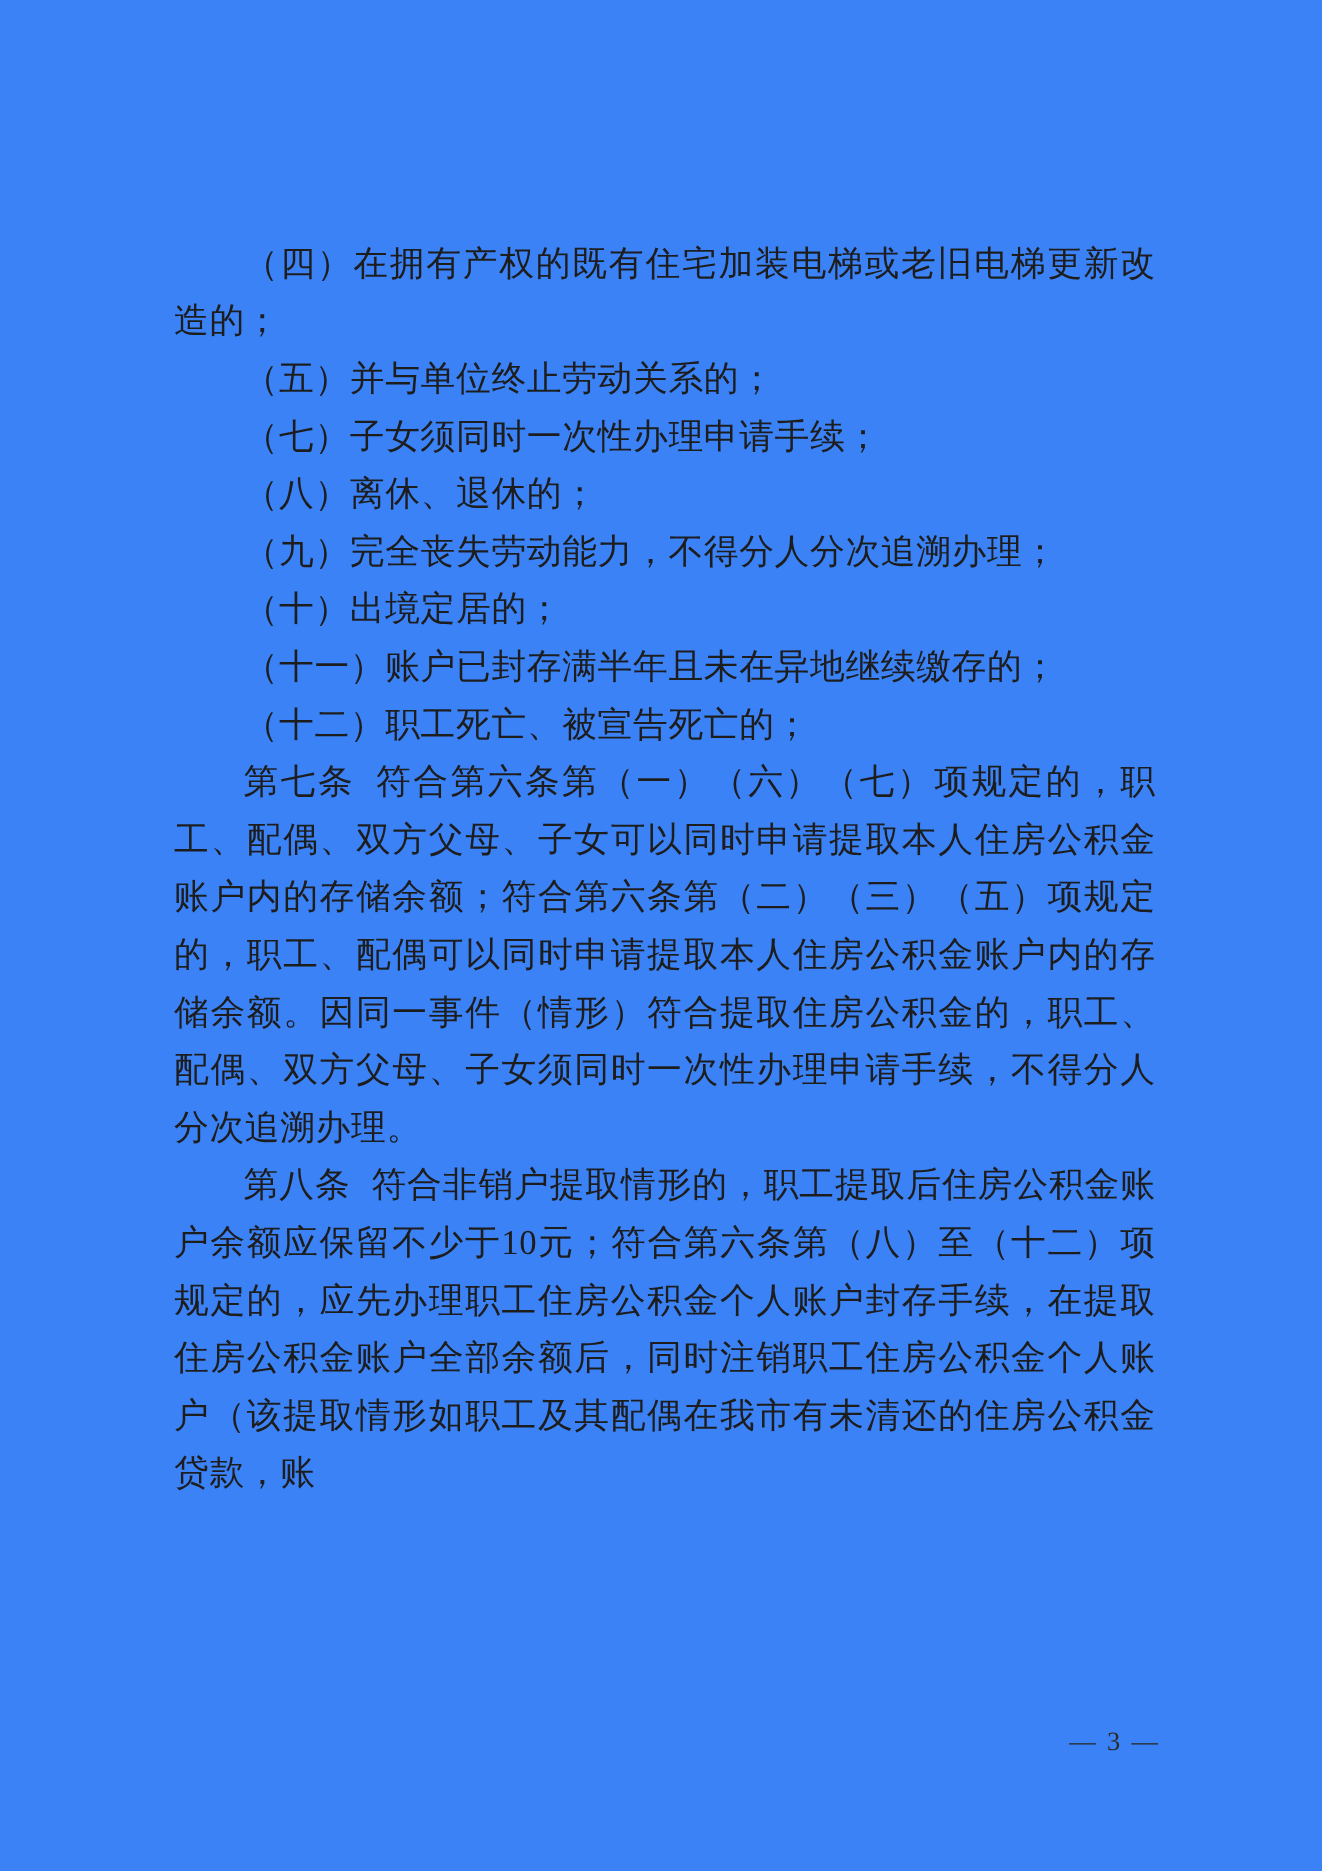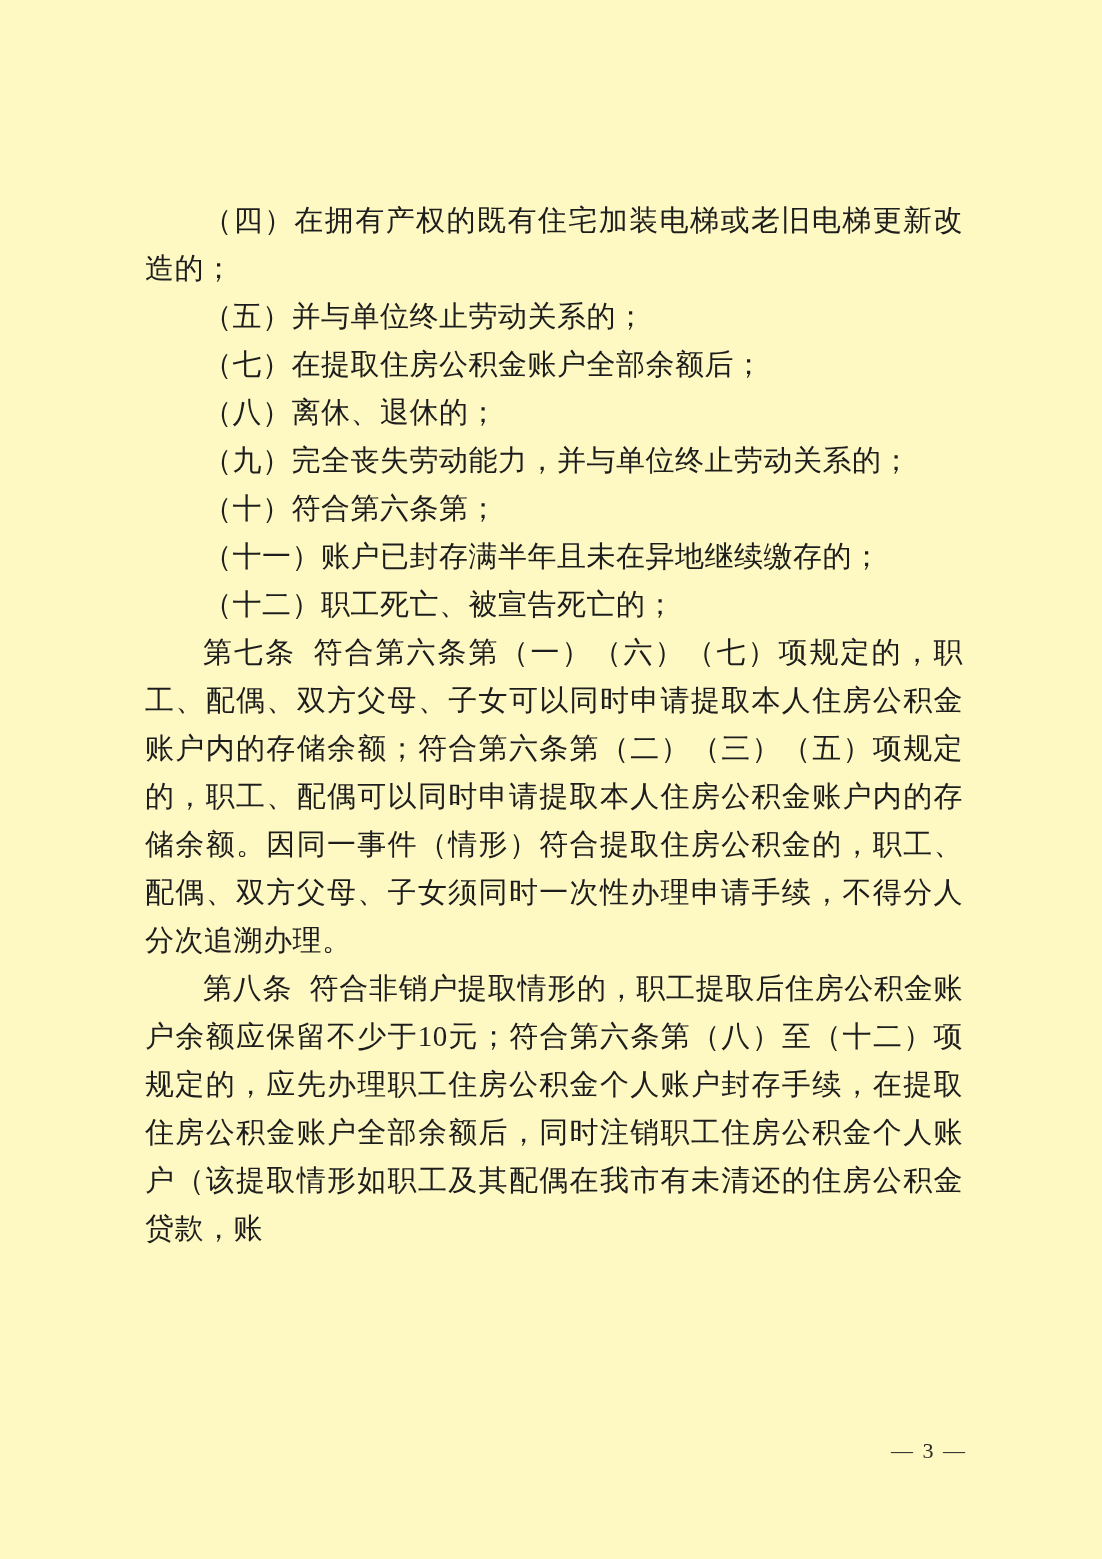--- a/index.html
+++ b/index.html
@@ -4,21 +4,21 @@
 <style>
   html, body {
     margin: 0;
     padding: 0;
     background: #ffffff;
   }
   .page {
     position: relative;
     width: 1102px;
     height: 1559px;
-    background: #fef9c3;
+    background: #3b82f6;
     color: #1d1d1d;
     font-family: "Liberation Serif", "DejaVu Serif", serif;
     overflow: hidden;
   }
   .content {
     position: absolute;
     left: 145px;
     top: 196px;
     width: 818px;
     font-size: 29px;
@@ -43,23 +43,23 @@
     letter-spacing: 2px;
   }
 </style>
 </head>
 <body>
 
 <div class="page">
   <div class="content">
     <p class="para"><span>（四）在拥有产权的既有住宅加装电梯或老旧电梯更新改造的；</span></p>
     <p class="para"><span>（五）并与单位终止劳动关系的；</span></p>
-    <p class="para"><span>（七）在提取住房公积金账户全部余额后；</span></p>
+    <p class="para"><span>（七）子女须同时一次性办理申请手续；</span></p>
     <p class="para"><span>（八）离休、退休的；</span></p>
-    <p class="para"><span>（九）完全丧失劳动能力，并与单位终止劳动关系的；</span></p>
-    <p class="para"><span>（十）符合第六条第；</span></p>
+    <p class="para"><span>（九）完全丧失劳动能力，不得分人分次追溯办理；</span></p>
+    <p class="para"><span>（十）出境定居的；</span></p>
     <p class="para"><span>（十一）账户已封存满半年且未在异地继续缴存的；</span></p>
     <p class="para"><span>（十二）职工死亡、被宣告死亡的；</span></p>
     <p class="para"><span class="lead">第七条</span><span>符合第六条第（一）（六）（七）项规定的，职工、配偶、双方父母、子女可以同时申请提取本人住房公积金账户内的存储余额；符合第六条第（二）（三）（五）项规定的，职工、配偶可以同时申请提取本人住房公积金账户内的存储余额。因同一事件（情形）符合提取住房公积金的，职工、配偶、双方父母、子女须同时一次性办理申请手续，不得分人分次追溯办理。</span></p>
     <p class="para"><span class="lead">第八条</span><span>符合非销户提取情形的，职工提取后住房公积金账户余额应保留不少于10元；符合第六条第（八）至（十二）项规定的，应先办理职工住房公积金个人账户封存手续，在提取住房公积金账户全部余额后，同时注销职工住房公积金个人账户（该提取情形如职工及其配偶在我市有未清还的住房公积金贷款，账</span></p>
   </div>
   <div class="footer">— 3 —</div>
 </div>
 
 </body></html>

